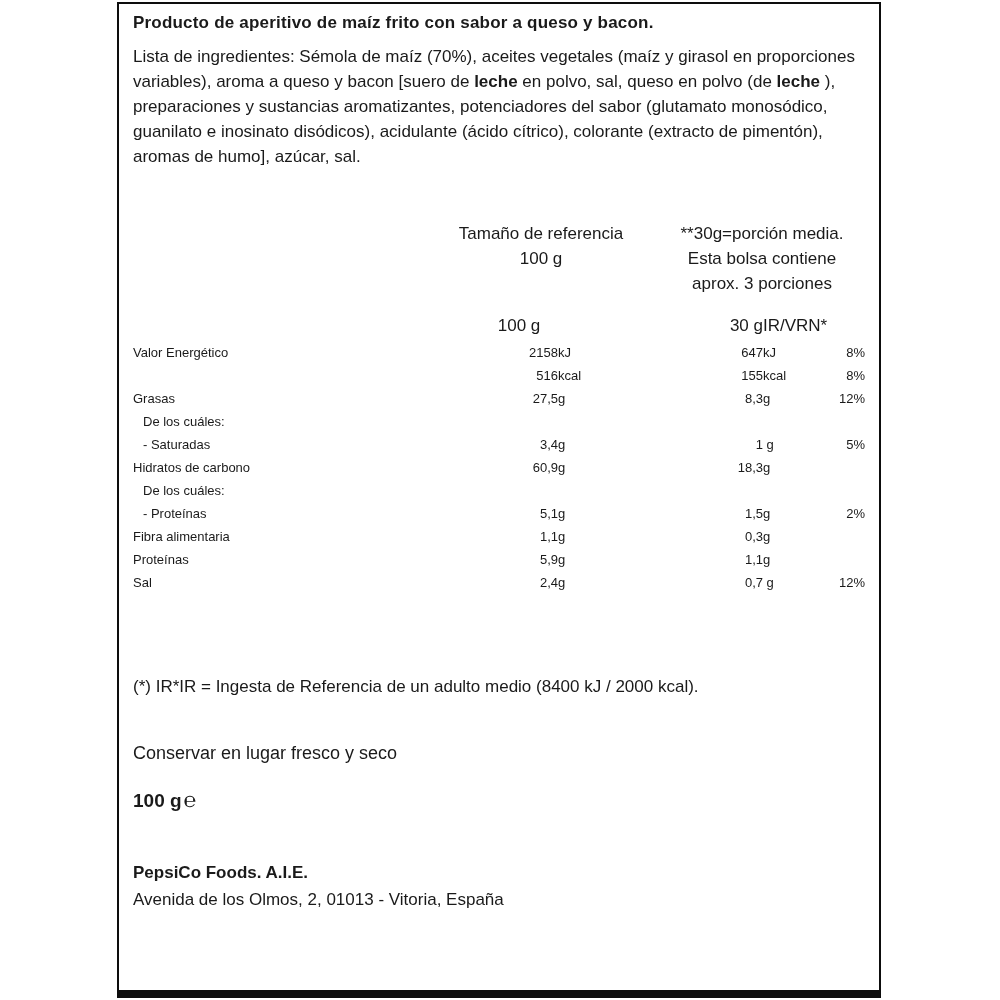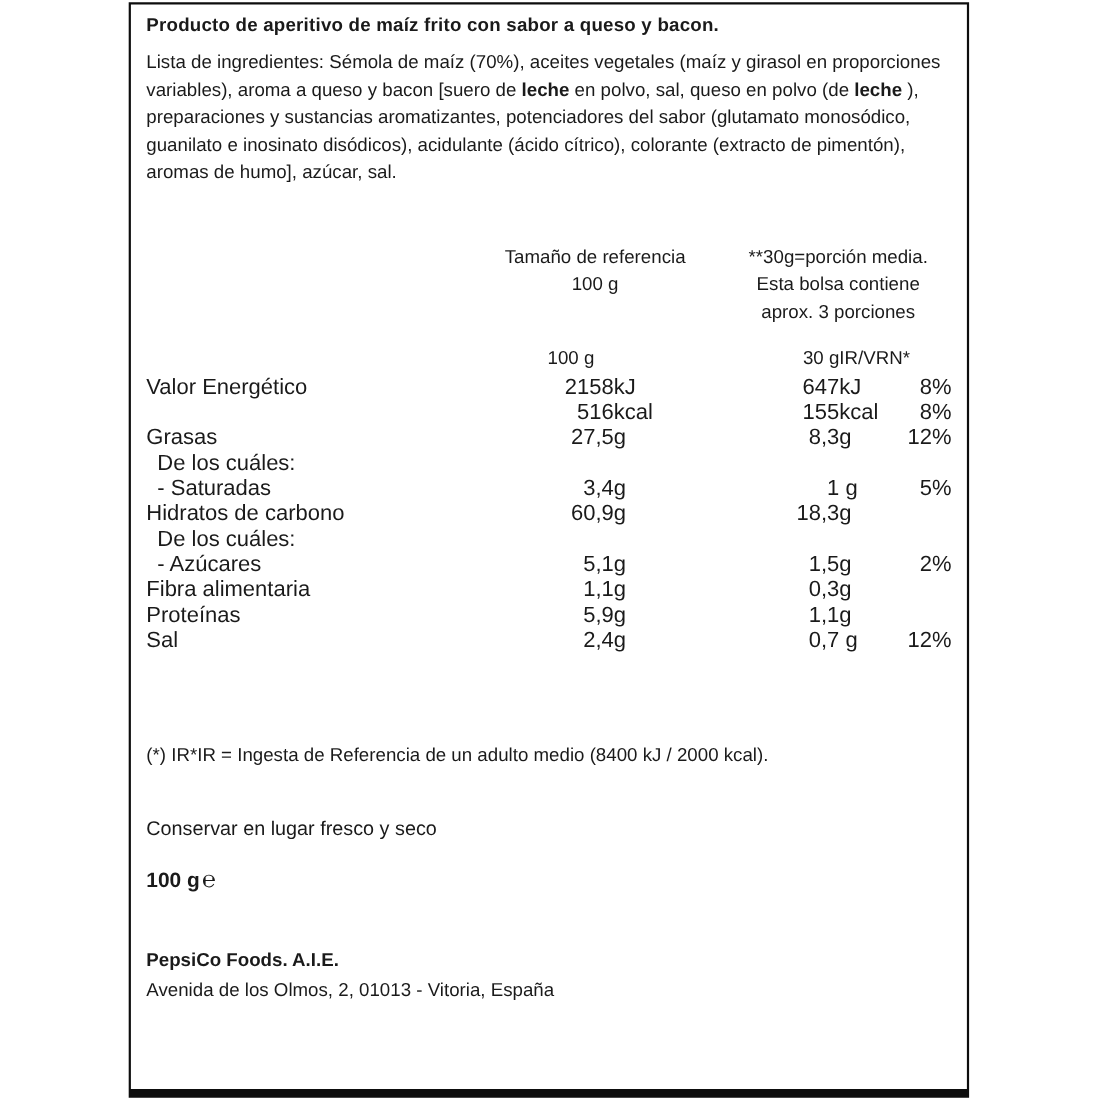--- a/index.html
+++ b/index.html
@@ -51,21 +51,21 @@
 
   .thead {
     display: flex;
     margin-top: 18px;
     margin-bottom: 4px;
     font-size: 17px;
     line-height: 23px;
   }
   .row {
     display: flex;
-    font-size: 20px;
+    font-size: 13px;
     line-height: 23px;
   }
   .c-label { width: 295px; }
   .c-label.ind { box-sizing: border-box; padding-left: 10px; }
   .c-n100 { width: 130px; text-align: right; }
   .c-u100 { width: 52px; text-align: left; white-space: pre; }
   .c-n30 { width: 153px; text-align: right; }
   .c-u30 { width: 47px; text-align: left; white-space: pre; }
   .c-pct { flex: 1; text-align: right; }
   .h-100 { width: 182px; text-align: center; }
@@ -181,21 +181,21 @@
         </div>
         <div class="row">
           <span class="c-label ind">De los cuáles:</span>
           <span class="c-n100"></span>
           <span class="c-u100"></span>
           <span class="c-n30"></span>
           <span class="c-u30"></span>
           <span class="c-pct"></span>
         </div>
         <div class="row">
-          <span class="c-label ind">- Azúcares</span>
+          <span class="c-label ind">- Proteínas</span>
           <span class="c-n100">5,1</span>
           <span class="c-u100">g</span>
           <span class="c-n30">1,5</span>
           <span class="c-u30">g</span>
           <span class="c-pct">2%</span>
         </div>
         <div class="row">
           <span class="c-label">Fibra alimentaria</span>
           <span class="c-n100">1,1</span>
           <span class="c-u100">g</span>

